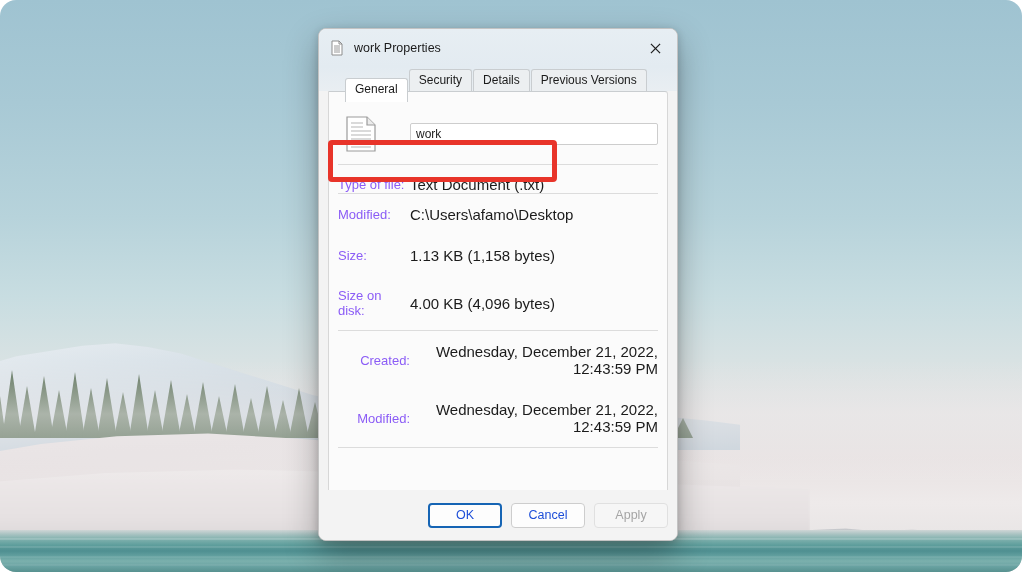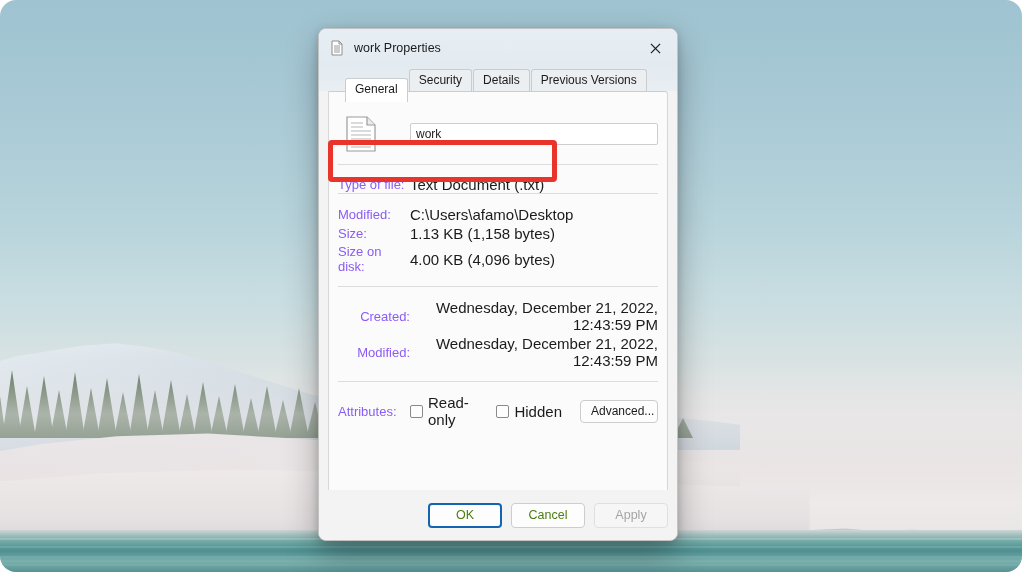--- a/index.html
+++ b/index.html
@@ -248,21 +248,21 @@
     border: 1px solid #cdcdcd;
     border-radius: 2px;
     font-size: 12px;
     font-family: "Liberation Sans", sans-serif;
     color: #1b1b1b;
     padding: 0 5px;
     outline: none;
   }
 
   .sect { padding: 8px 9px 8px 9px; }
-  .sect .row + .row { margin-top: 2px; }
+  .sect .row + .row { margin-top: 24px; }
 
   .type-row { padding: 11px 9px 0 9px; }
   .opens-row { padding: 10px 9px 11px 9px; }
 
   .notepad-icon { width: 16px; height: 16px; margin-right: 7px; flex: none; }
 
   .btn {
     font-family: "Liberation Sans", sans-serif;
     font-size: 12px;
     color: #1b1b1b;
@@ -300,21 +300,21 @@
     background: #f3f3f3;
   }
   .fbtn {
     font-family: "Liberation Sans", sans-serif;
     font-size: 12.5px;
     width: 74px;
     height: 25px;
     border-radius: 4px;
     border: 1px solid #cdcdcd;
     background: #fdfdfd;
-    color: #4d7c0f;
+    color: #1d4ed8;
     cursor: default;
   }
   .fbtn.primary { border: 2px solid #1564b4; }
   .fbtn.disabled { color: #a5a5a5; background: #f6f6f6; border-color: #e0e0e0; }
 
   
   .annot {
     position: absolute;
     left: 328px;
     top: 140px;
@@ -478,34 +478,20 @@
           <span class="value">Wednesday, December 21, 2022, 12:43:59 PM</span>
         </div>
         <div class="row">
           <span class="label">Modified:</span>
           <span class="value">Wednesday, December 21, 2022, 12:43:59 PM</span>
         </div>
       </div>
 
       <div class="hr"></div>
 
-      <div class="sect" style="padding-top:12px;">
-        <div class="row">
-          <span class="label">Attributes:</span>
-          <span class="chk-wrap">
-            <span class="chk"></span>
-            <span class="value">Read-only</span>
-          </span>
-          <span class="chk-wrap">
-            <span class="chk"></span>
-            <span class="value">Hidden</span>
-          </span>
-          <button class="btn btn-advanced">Advanced...</button>
-        </div>
-      </div>
 
     </div>
 
     <div class="footer">
       <button class="fbtn primary">OK</button>
       <button class="fbtn">Cancel</button>
       <button class="fbtn disabled">Apply</button>
     </div>
 
   </div>

